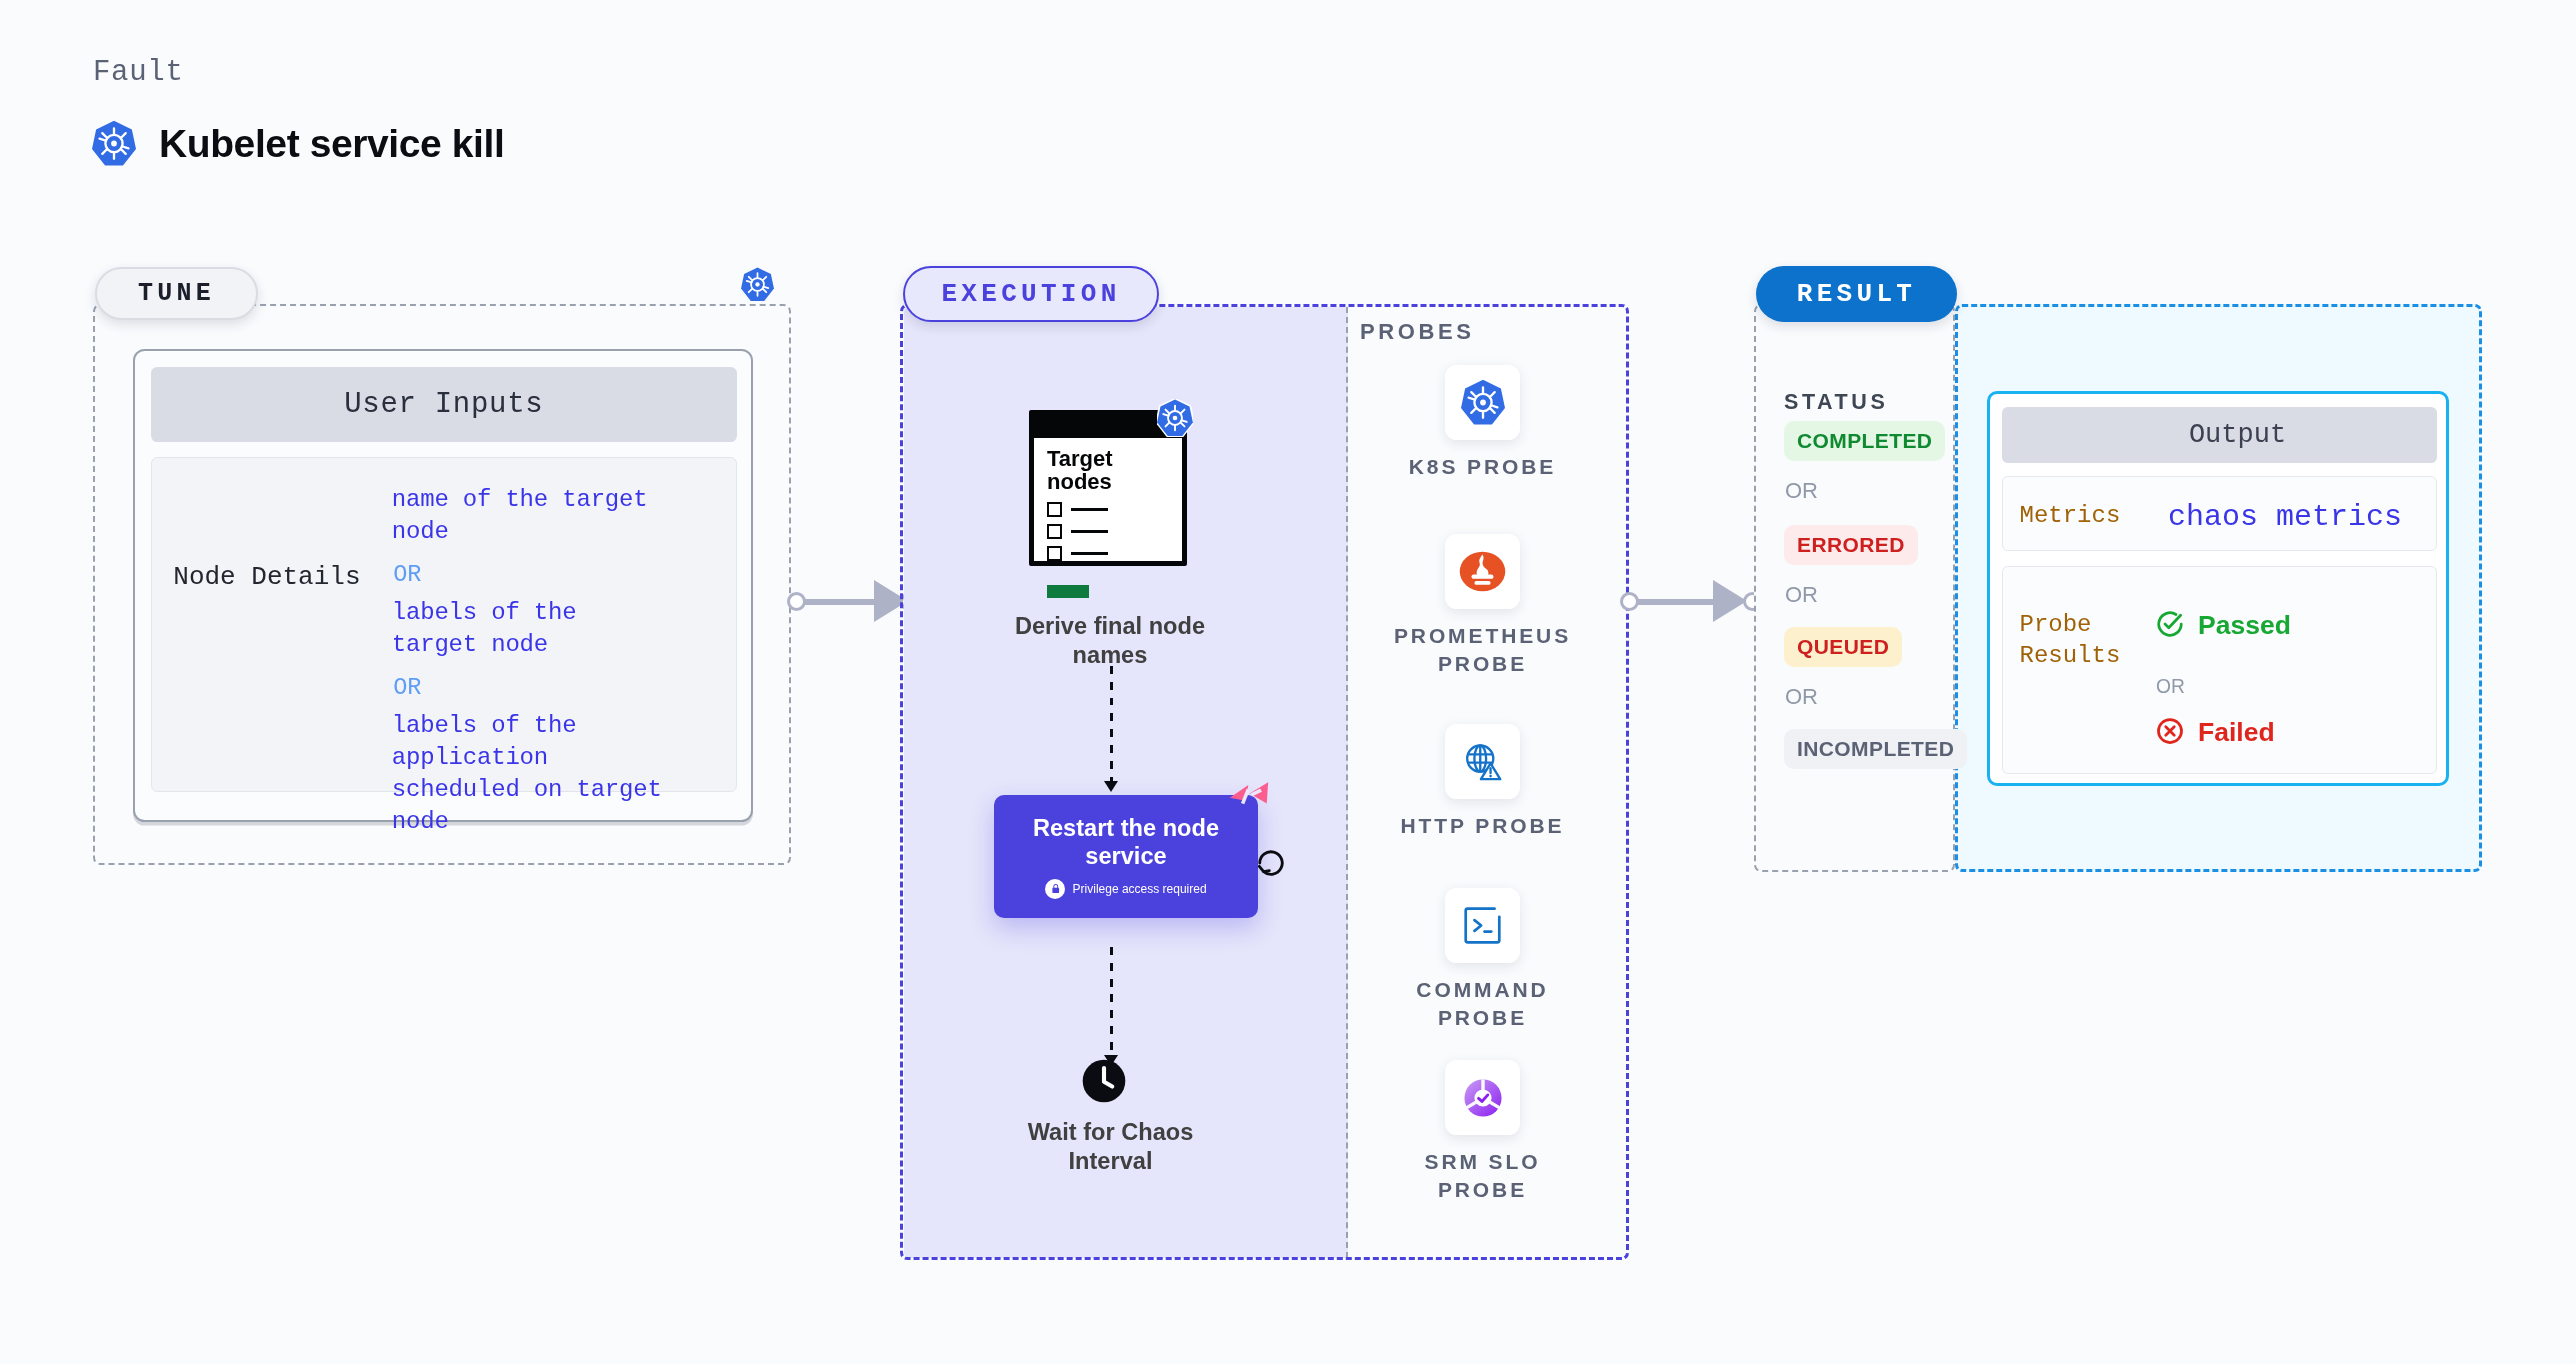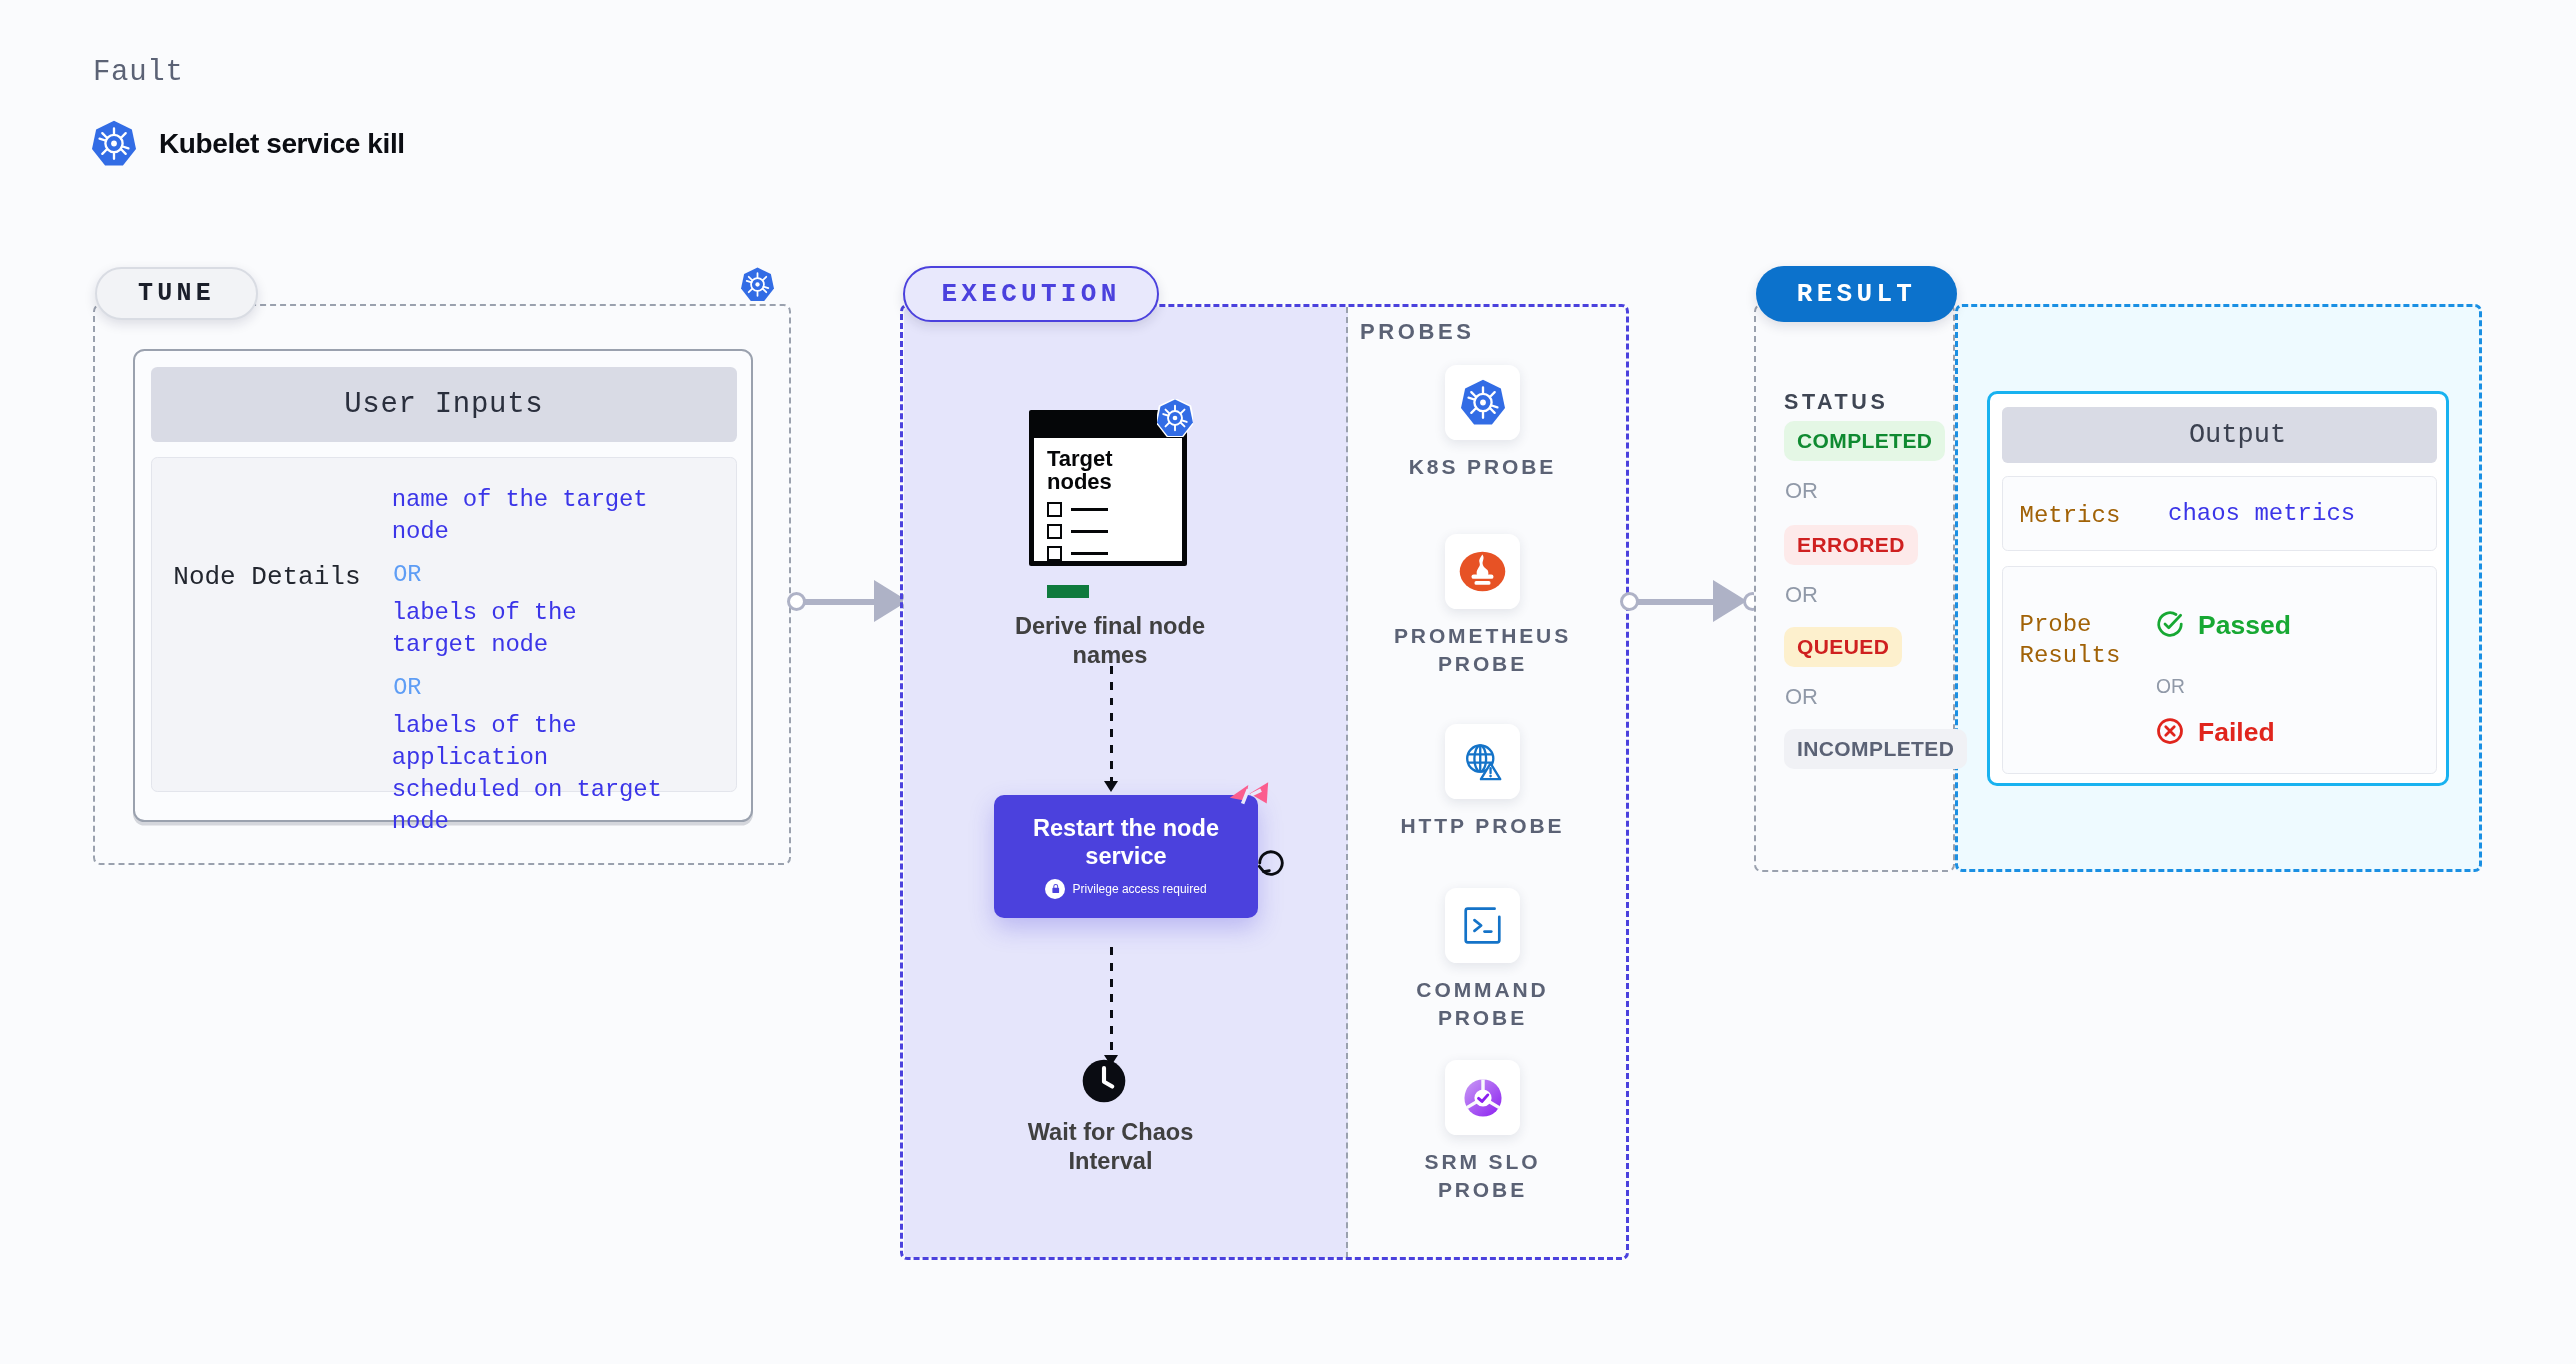--- a/index.html
+++ b/index.html
@@ -11,21 +11,21 @@
   }
   .stage { position: relative; width: 2576px; height: 1365px; }
 
   
   .fault-label {
     position: absolute; left: 93px; top: 56px;
     font-family: "Liberation Mono", monospace;
     font-size: 29px; color: #5b6275; letter-spacing: 0.7px;
   }
   .title-row { position: absolute; left: 92px; top: 120px; display: flex; align-items: center; gap: 23px; }
-  .title-text { font-size: 28px; font-weight: 700; color: #0b0d12; letter-spacing: -0.4px; }
+  .title-text { font-size: 39px; font-weight: 700; color: #0b0d12; letter-spacing: -0.4px; }
 
   
   .k8s { display: block; }
 
   
   .panel { position: absolute; border-radius: 7.2px; }
   .panel-tab {
     position: absolute; display: flex; align-items: center; justify-content: center;
     border-radius: 716px; font-family: "Liberation Mono", monospace;
     font-weight: 700; letter-spacing: 4.3px; z-index: 6;
@@ -175,21 +175,21 @@
     background: #fbfcfe; border: 1.4px solid #e6e8ee; border-radius: 5.7px;
   }
   #out-metrics { top: 82px; height: 75px; }
   #out-probe   { top: 172px; height: 208px; }
   .out-label {
     position: absolute; left: 16.5px; font-family: "Liberation Mono", monospace;
     font-size: 24px; color: #a16207; line-height: 1.3; white-space: pre-line;
   }
   .out-metric-val {
     position: absolute; left: 165px; top: 23px;
-    font-family: "Liberation Mono", monospace; font-size: 24px; color: #3b35e8;
+    font-family: "Liberation Mono", monospace; font-size: 30px; color: #3b35e8;
   }
   .pr-line { position: absolute; left: 152px; display: flex; align-items: center; gap: 13px; }
   .pr-text { font-size: 26.5px; font-weight: 700; }
   .pr-or { position: absolute; left: 153px; top: 109px; font-size: 19.3px; color: #9099a8; }
 
   
   .conn { position: absolute; height: 43px; }
   .conn .stem { position: absolute; left: 11.5px; top: 18.6px; height: 6.4px; background: #aeb2c6; }
   .conn .tri {
     position: absolute; top: 0; width: 0; height: 0;

